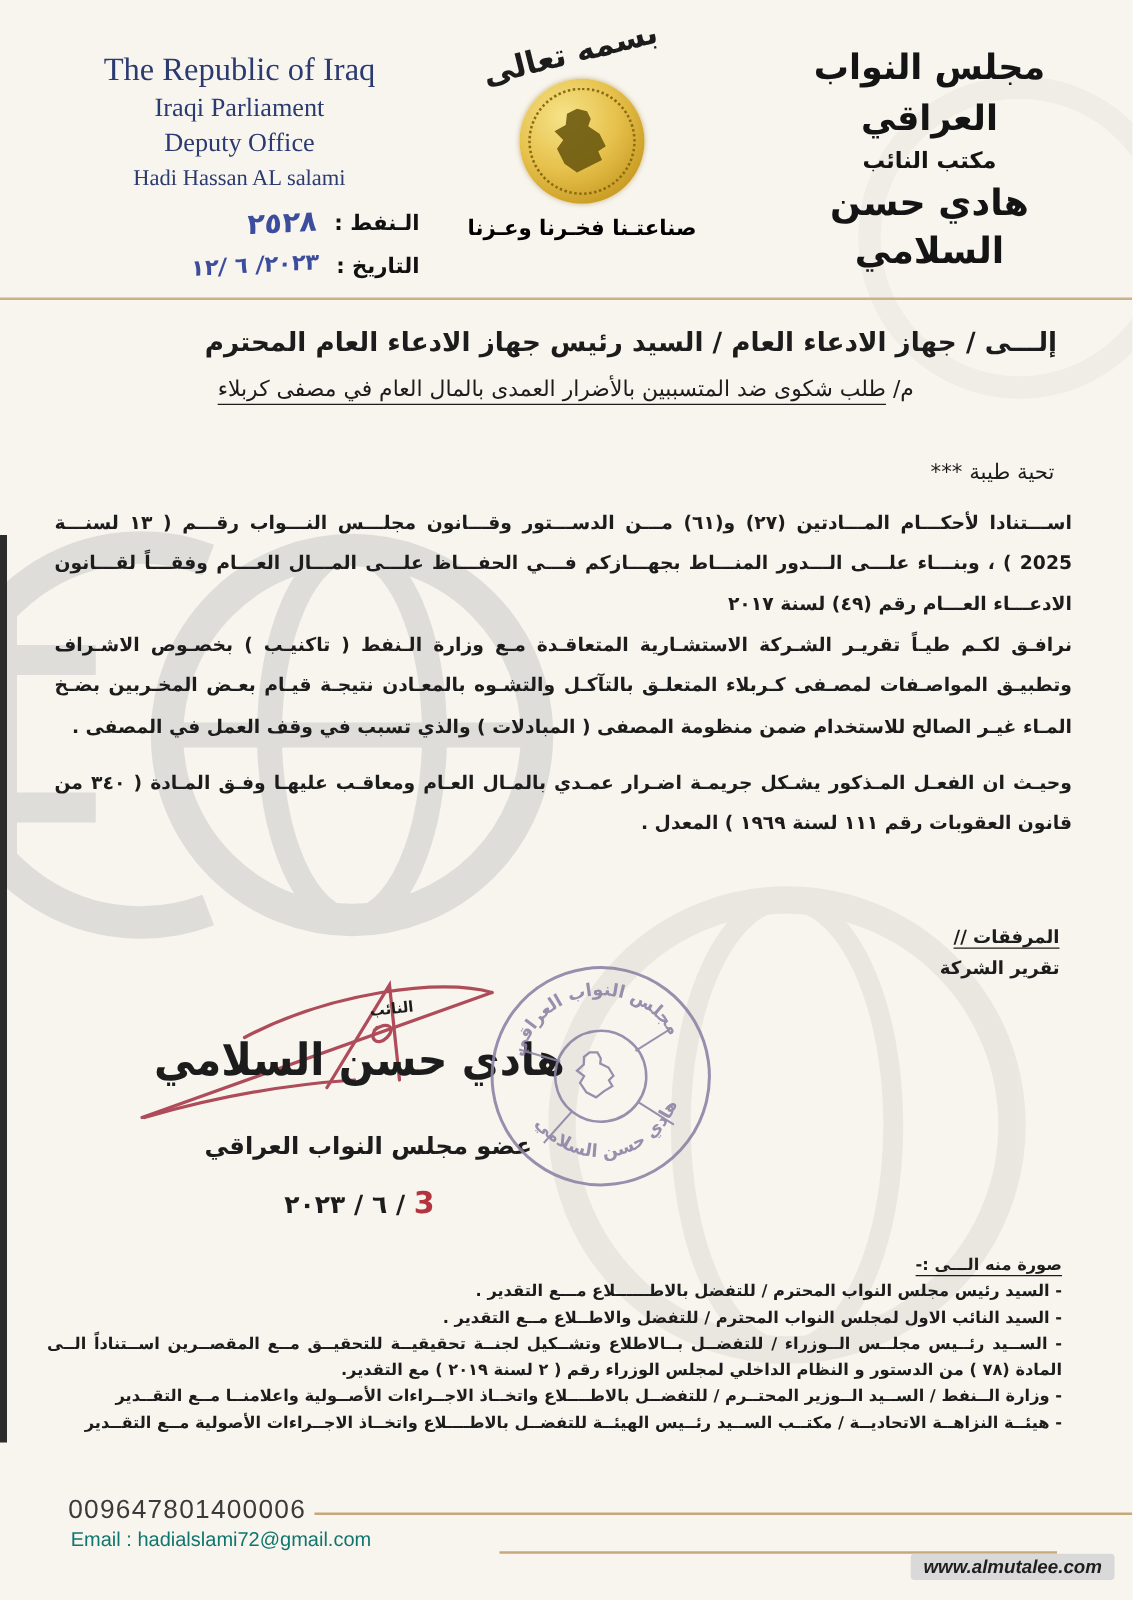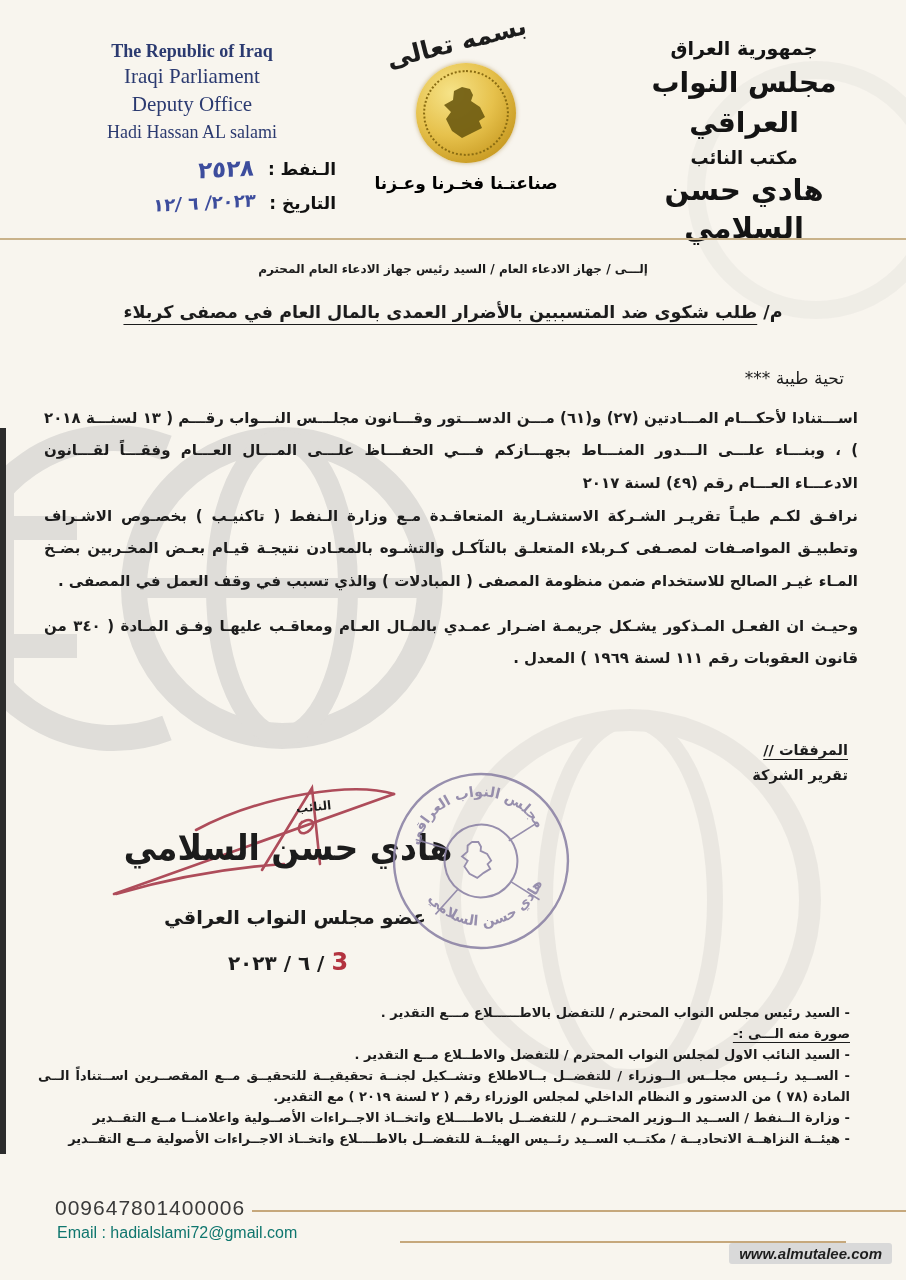--- a/index.html
+++ b/index.html
@@ -6,21 +6,21 @@
   .page{
     position:relative;width:906px;height:1280px;overflow:hidden;
     background:#f8f5ee;
     font-family:"DejaVu Sans",sans-serif;color:#1c1c1c;
   }
   .abs{position:absolute;}
   .rtl{direction:rtl;unicode-bidi:embed;}
   
   .hdr-left{left:48px;top:40px;width:288px;text-align:center;
     font-family:"Liberation Serif","DejaVu Serif",serif;color:#2b3a70;}
-  .hdr-left .l1{font-size:18px;line-height:1.25;font-weight:bold;}
+  .hdr-left .l1{font-size:26px;line-height:1.25;}
   .hdr-left .l2{font-size:21px;line-height:1.25;}
   .hdr-left .l3{font-size:21px;line-height:1.45;}
   .hdr-left .l4{font-size:18px;line-height:1.5;}
   .numrow{direction:rtl;display:flex;align-items:center;gap:14px;justify-content:flex-start;
     font-family:"DejaVu Sans",sans-serif;color:#111;margin-top:10px;}
   .numrow .lbl{font-size:17px;font-weight:bold;}
   .hand{color:#3d4d9d;font-weight:bold;transform:rotate(-3deg) skewX(-6deg);display:inline-block;letter-spacing:3px;}
   .hand.num{font-size:23px;}
   .hand.date{font-size:18px;letter-spacing:1px;}
   .hdr-center{left:356px;top:28px;width:220px;text-align:center;}
@@ -31,22 +31,22 @@
   .seal .ring{position:absolute;inset:7px;border:2px dotted #8a6c12;border-radius:50%;}
   .seal svg{position:absolute;left:24px;top:22px;}
   .motto{margin-top:10px;color:#000000;font-size:17px;font-weight:bold;}
   .hdr-right{right:22px;top:34px;width:280px;text-align:center;color:#141414;}
   .hdr-right .r1{font-size:19px;font-weight:bold;line-height:1.5;}
   .hdr-right .r2{font-size:28px;font-weight:bold;line-height:1.45;}
   .hdr-right .r3{font-size:18px;font-weight:bold;line-height:1.6;}
   .hdr-right .r4{font-size:29px;font-weight:bold;line-height:1.3;}
   .hdr-divider{left:0;right:0;top:238px;height:2px;background:#c9b28a;}
   
-  .toline{left:60px;right:60px;top:262px;text-align:center;font-size:12px;font-weight:bold;}
-  .subject{left:40px;right:40px;top:302px;text-align:center;font-size:17.5px;font-weight:bold;}
+  .toline{left:60px;right:60px;top:262px;text-align:right;font-size:21px;font-weight:bold;}
+  .subject{left:40px;right:40px;top:302px;text-align:center;font-size:17.5px;font-weight:normal;}
   .subject .u{text-decoration:underline;text-underline-offset:6px;}
   .greeting{right:62px;top:368px;font-size:17px;font-weight:normal;}
   .para{right:48px;left:44px;text-align:justify;font-size:15px;font-weight:bold;line-height:2.15;}
   .p1{top:402px;}
   .p2{top:500px;}
   .p3{top:610px;}
   .p4{top:660px;text-align:center;}
   .attach{right:58px;top:738px;font-size:14.5px;font-weight:bold;line-height:1.7;}
   .attach .u{text-decoration:underline;text-underline-offset:4px;}
   
@@ -126,35 +126,34 @@
     <div class="seal">
       <div class="ring"></div>
       <svg width="52" height="56" viewBox="0 0 52 56">
         <path d="M22,2 L30,4 L33,10 L31,16 L40,22 L45,32 L39,36 L42,43 L32,48 L22,53 L12,46 L6,34 L11,27 L4,20 L13,15 L14,6 Z" fill="#6d5a10" opacity="0.9"></path>
       </svg>
     </div>
     <div class="motto">صناعتـنا فخـرنا وعـزنا</div>
   </div>
 
   <div class="abs hdr-right">
-    <div class="r1">جمهورية العراق</div>
     <div class="r2">مجلس النواب العراقي</div>
     <div class="r3">مكتب النائب</div>
     <div class="r4">هادي حسن السلامي</div>
   </div>
 
   <div class="abs hdr-divider"></div>
 
   <div class="abs toline">إلـــى / جهاز الادعاء العام / السيد رئيس جهاز الادعاء العام المحترم</div>
   <div class="abs subject">
     <span>م/ </span><span class="u">طلب شكوى ضد المتسببين بالأضرار العمدى بالمال العام في مصفى كربلاء</span>
   </div>
   <div class="abs greeting">تحية طيبة ***</div>
 
-  <div class="abs para p1">اســـتنادا لأحكـــام المـــادتين (٢٧) و(٦١) مـــن الدســـتور وقـــانون مجلـــس النـــواب رقـــم ( ١٣ لسنـــة ٢٠١٨ ) ، وبنـــاء علـــى الـــدور المنـــاط بجهـــازكم فـــي الحفـــاظ علـــى المـــال العـــام وفقـــاً لقـــانون الادعـــاء العـــام رقم (٤٩) لسنة ٢٠١٧</div>
+  <div class="abs para p1">اســـتنادا لأحكـــام المـــادتين (٢٧) و(٦١) مـــن الدســـتور وقـــانون مجلـــس النـــواب رقـــم ( ١٣ لسنـــة 2025 ) ، وبنـــاء علـــى الـــدور المنـــاط بجهـــازكم فـــي الحفـــاظ علـــى المـــال العـــام وفقـــاً لقـــانون الادعـــاء العـــام رقم (٤٩) لسنة ٢٠١٧</div>
   <div class="abs para p2">نرافـق لكـم طيـاً تقريـر الشـركة الاستشـارية المتعاقـدة مـع وزارة الـنفط ( تاكنيـب ) بخصـوص الاشـراف وتطبيـق المواصـفات لمصـفى كـربلاء المتعلـق بالتآكـل والتشـوه بالمعـادن نتيجـة قيـام بعـض المخـربين بضـخ المـاء غيـر الصالح للاستخدام ضمن منظومة المصفى ( المبادلات ) والذي تسبب في وقف العمل في المصفى .</div>
   <div class="abs para p3">وحيـث ان الفعـل المـذكور يشـكل جريمـة اضـرار عمـدي بالمـال العـام ومعاقـب عليهـا وفـق المـادة ( ٣٤٠ من قانون العقوبات رقم ١١١ لسنة ١٩٦٩ ) المعدل .</div>
 
   <div class="abs attach">
     <div class="u">المرفقات //</div>
     <div>تقرير الشركة</div>
   </div>
 
   <svg class="abs sig-svg" width="330" height="150" viewBox="0 0 330 150">
     <g fill="none" stroke="#a63a4a" stroke-width="2.6" stroke-linecap="round" opacity="0.9">
@@ -184,22 +183,22 @@
     <text font-size="14" font-weight="bold" fill="#8d84a6" font-family="DejaVu Sans, sans-serif">
       <textPath href="#stamp-top-arc" startOffset="50%" text-anchor="middle">مجلس النواب العراقي</textPath>
     </text>
     <text font-size="14" font-weight="bold" fill="#8d84a6" font-family="DejaVu Sans, sans-serif">
       <textPath href="#stamp-bottom-arc" startOffset="50%" text-anchor="middle">هادي حسن السلامي</textPath>
     </text>
     <path d="M86,72 L92,73 L94,78 L93,82 L99,86 L102,93 L98,96 L100,101 L93,104 L86,108 L79,103 L75,95 L79,90 L74,85 L80,81 L81,75 Z" fill="none" stroke="#8d84a6" stroke-width="1.8"></path>
   </svg>
 
   <div class="abs copies">
+    <div><span class="head">صورة منه الـــى :-</span></div>
     <div>- السيد رئيس مجلس النواب المحترم / للتفضل بالاطــــــلاع مـــع التقدير .</div>
-    <div><span class="head">صورة منه الـــى :-</span></div>
     <div>- السيد النائب الاول لمجلس النواب المحترم / للتفضل والاطــلاع مــع التقدير .</div>
     <div>- الســيد رئــيس مجلــس الــوزراء / للتفضــل بــالاطلاع وتشــكيل لجنــة تحقيقيــة للتحقيــق مــع المقصــرين اســتناداً الــى المادة (٧٨ ) من الدستور و النظام الداخلي لمجلس الوزراء رقم ( ٢ لسنة ٢٠١٩ ) مع التقدير.</div>
     <div>- وزارة الــنفط / الســيد الــوزير المحتــرم / للتفضــل بالاطــــلاع واتخــاذ الاجــراءات الأصــولية واعلامنــا مــع التقــدير</div>
     <div>- هيئــة النزاهــة الاتحاديــة / مكتــب الســيد رئــيس الهيئــة للتفضــل بالاطــــلاع واتخــاذ الاجــراءات الأصولية مــع التقــدير</div>
   </div>
 
   <div class="abs fline1"></div>
   <div class="abs fline2"></div>
   <div class="abs phone" style="direction:ltr;">009647801400006</div>
   <div class="abs email" style="direction:ltr;">Email : hadialslami72@gmail.com</div>

